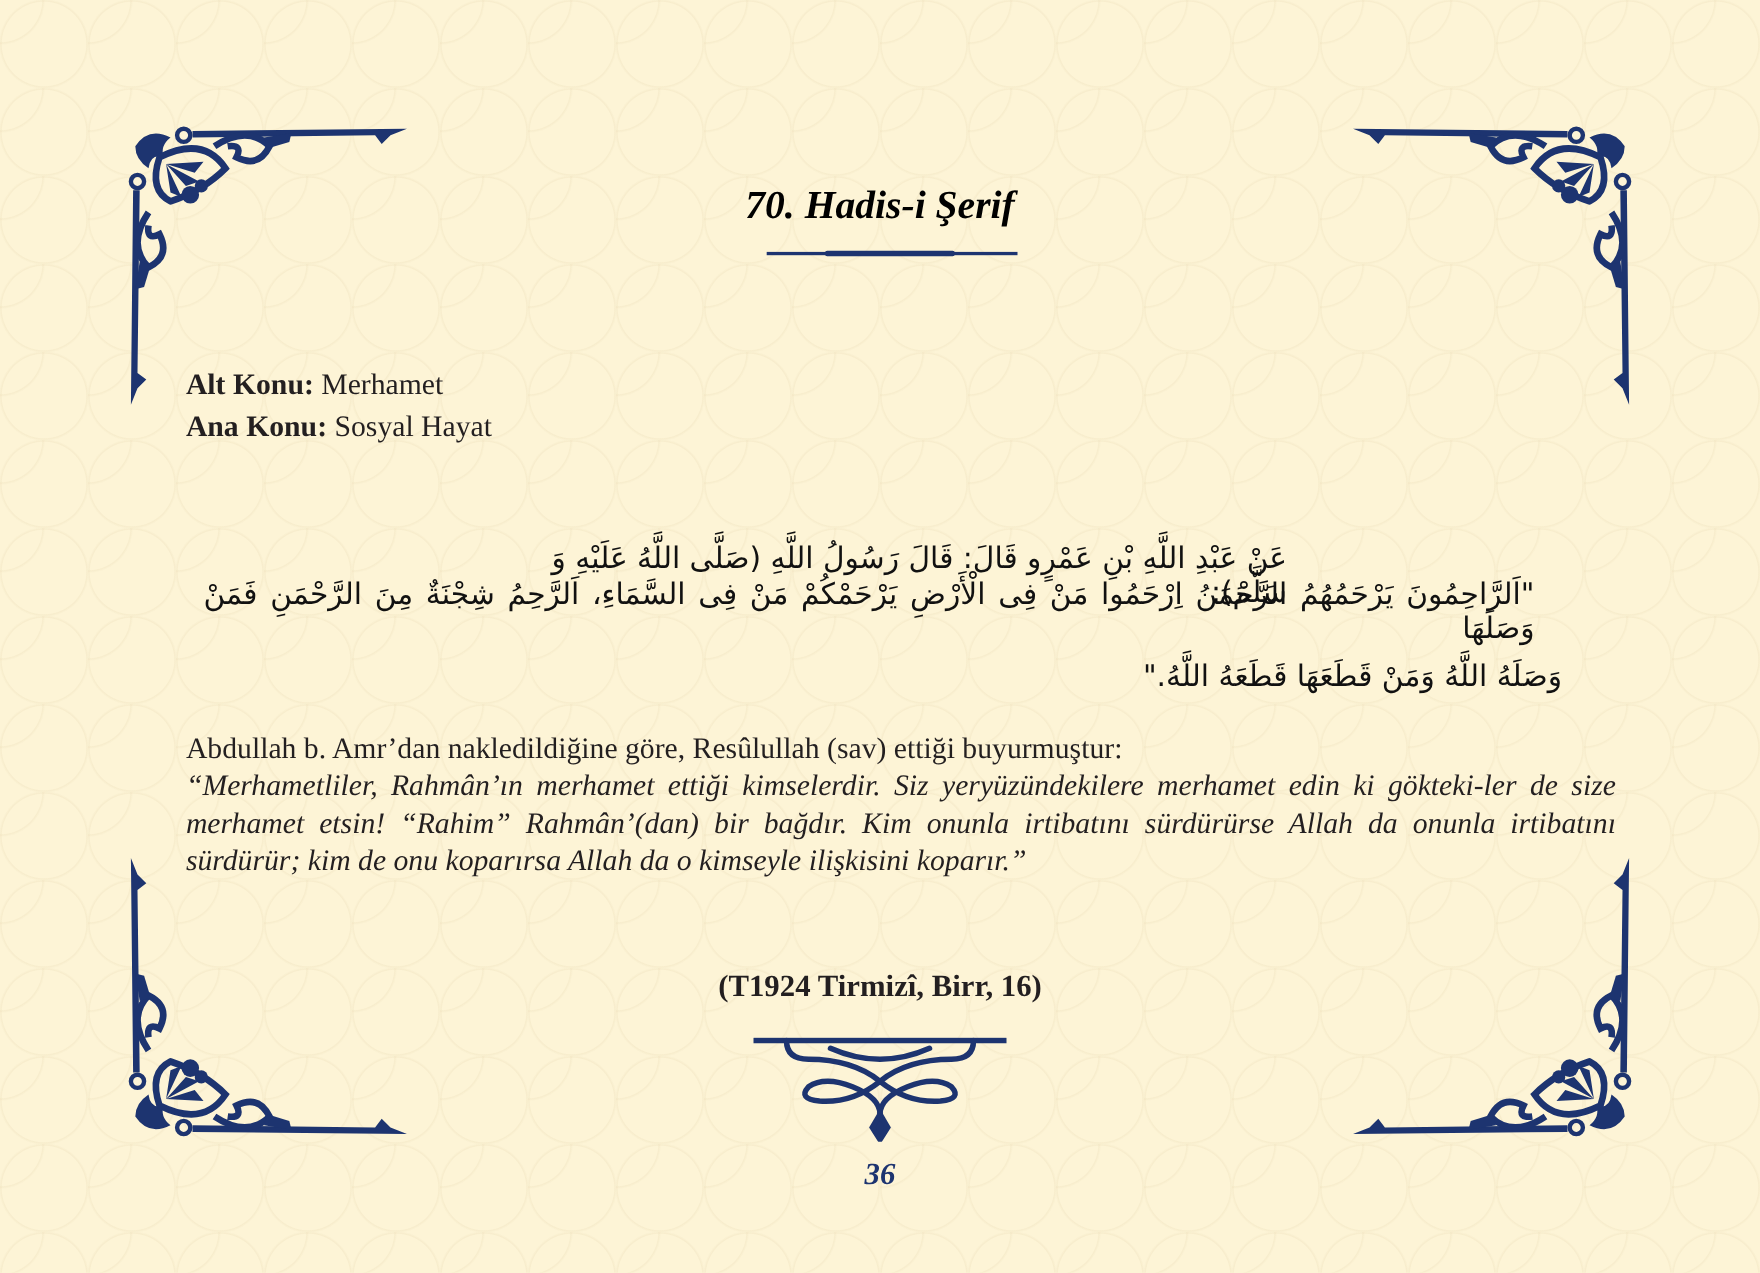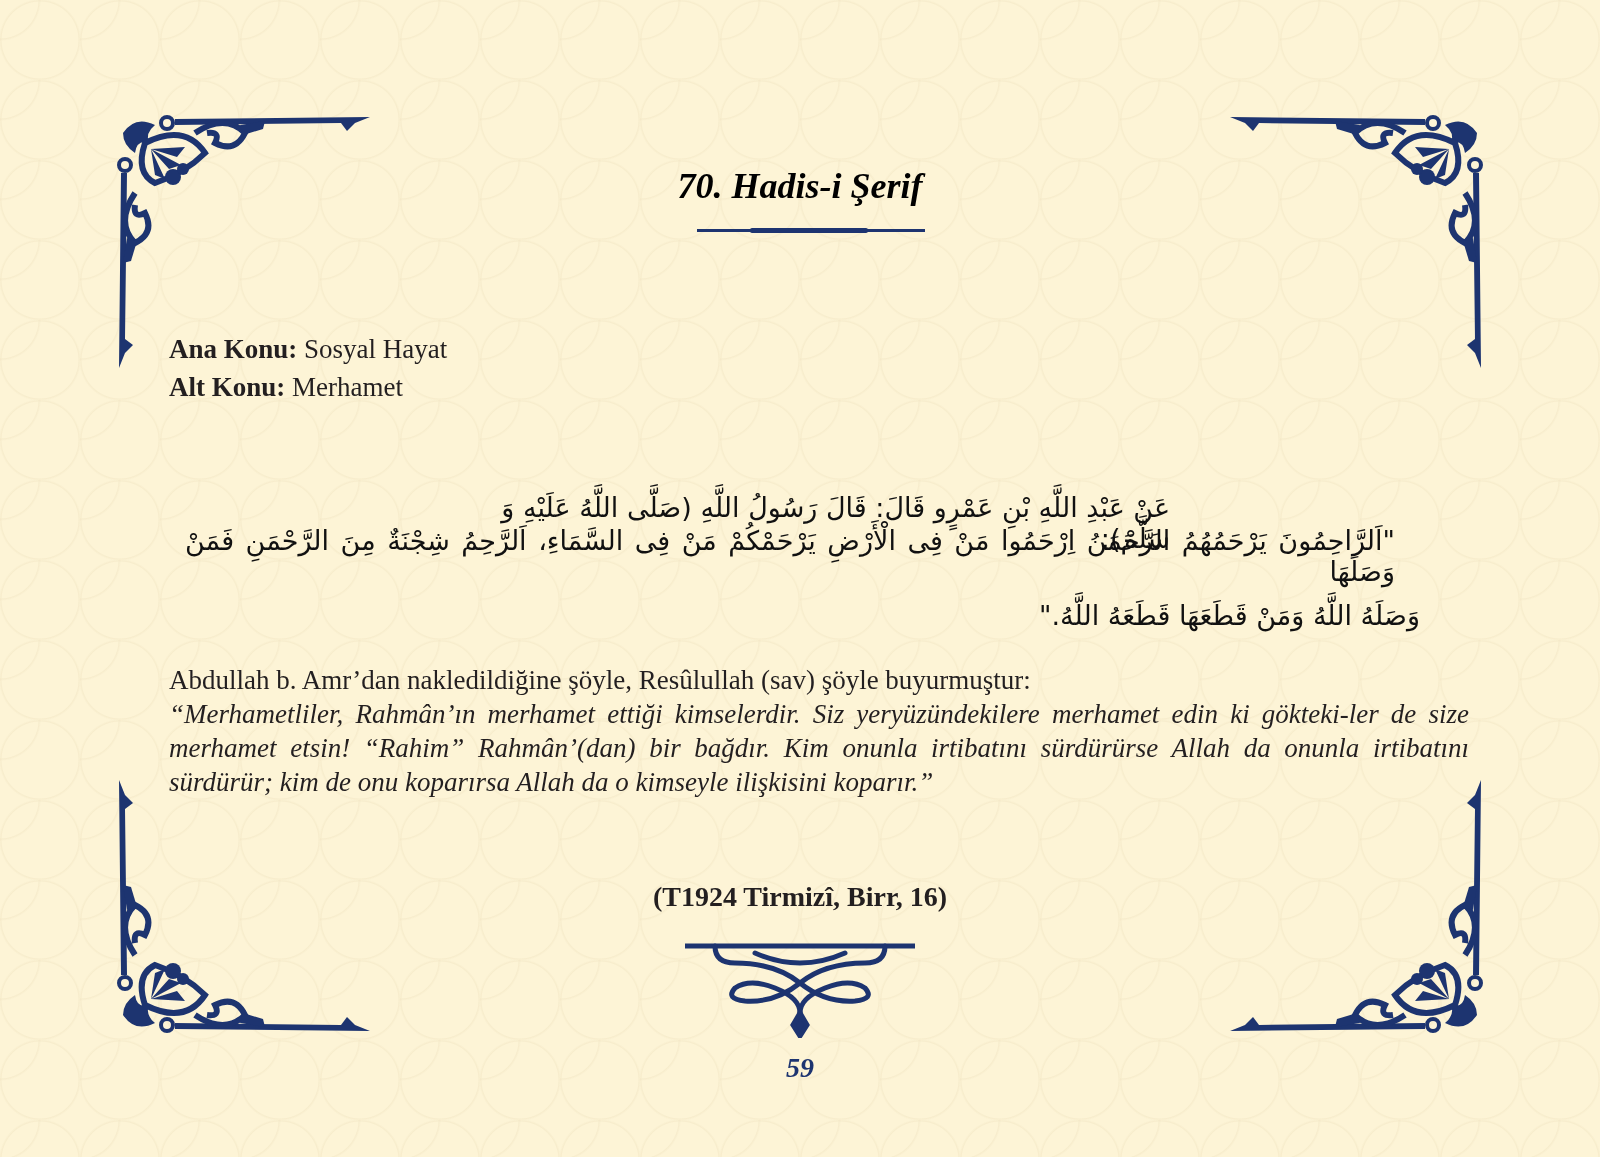--- a/index.html
+++ b/index.html
@@ -125,43 +125,43 @@
     <path d="M125 12 L150 8 L148 16 L128 22 Z"></path>
     <path d="M12 125 L8 150 L16 148 L22 128 Z"></path>
   </svg>
 </div>
 
 <div class="title">70. Hadis-i Şerif</div>
 <div class="title-rule"></div>
 
 <div class="topics">
   <div>
+    <b>Alt Konu:</b>
+    <span>Merhamet</span>
+  </div>
+  <div>
     <b>Ana Konu:</b>
     <span>Sosyal Hayat</span>
-  </div>
-  <div>
-    <b>Alt Konu:</b>
-    <span>Merhamet</span>
   </div>
 </div>
 
 <div class="arabic ar1">عَنْ عَبْدِ اللَّهِ بْنِ عَمْرٍو قَالَ: قَالَ رَسُولُ اللَّهِ (صَلَّى اللَّهُ عَلَيْهِ وَ سَلَّمَ):</div>
 <div class="arabic ar2">"اَلرَّاحِمُونَ يَرْحَمُهُمُ الرَّحْمَنُ اِرْحَمُوا مَنْ فِى الْأَرْضِ يَرْحَمْكُمْ مَنْ فِى السَّمَاءِ، اَلرَّحِمُ شِجْنَةٌ مِنَ الرَّحْمَنِ فَمَنْ وَصَلَهَا</div>
 <div class="arabic ar3">وَصَلَهُ اللَّهُ وَمَنْ قَطَعَهَا قَطَعَهُ اللَّهُ."</div>
 
 <div class="translation">
-  <div>Abdullah b. Amr’dan nakledildiğine şöyle, Resûlullah (sav) şöyle buyurmuştur:</div>
+  <div>Abdullah b. Amr’dan nakledildiğine göre, Resûlullah (sav) ettiği buyurmuştur:</div>
   <span class="quote">“Merhametliler, Rahmân’ın merhamet ettiği kimselerdir. Siz yeryüzündekilere merhamet edin ki gökteki-ler de size merhamet etsin! “Rahim” Rahmân’(dan) bir bağdır. Kim onunla irtibatını sürdürürse Allah da onunla irtibatını sürdürür; kim de onu koparırsa Allah da o kimseyle ilişkisini koparır.”</span>
 </div>
 
 <div class="source">(T1924 Tirmizî, Birr, 16)</div>
 
 <div class="divider">
   <svg viewBox="0 0 230 95" fill="none" stroke="#1d3470" stroke-width="5" stroke-linecap="round">
     <line x1="0" y1="3" x2="230" y2="3" stroke-width="5"></line>
     <path d="M30 3 Q30 20 50 20 Q90 20 115 40 Q140 60 170 58 Q190 56 180 45 Q165 35 140 45 Q115 55 115 70"></path>
     <path d="M200 3 Q200 20 180 20 Q140 20 115 40 Q90 60 60 58 Q40 56 50 45 Q65 35 90 45 Q115 55 115 70"></path>
     <path d="M70 10 Q115 30 160 10"></path>
     <path d="M115 70 L108 82 L115 93 L122 82 Z" fill="#1d3470"></path>
   </svg>
 </div>
 
-<div class="page-number">59</div>
+<div class="page-number">36</div>
 
 </body></html>

